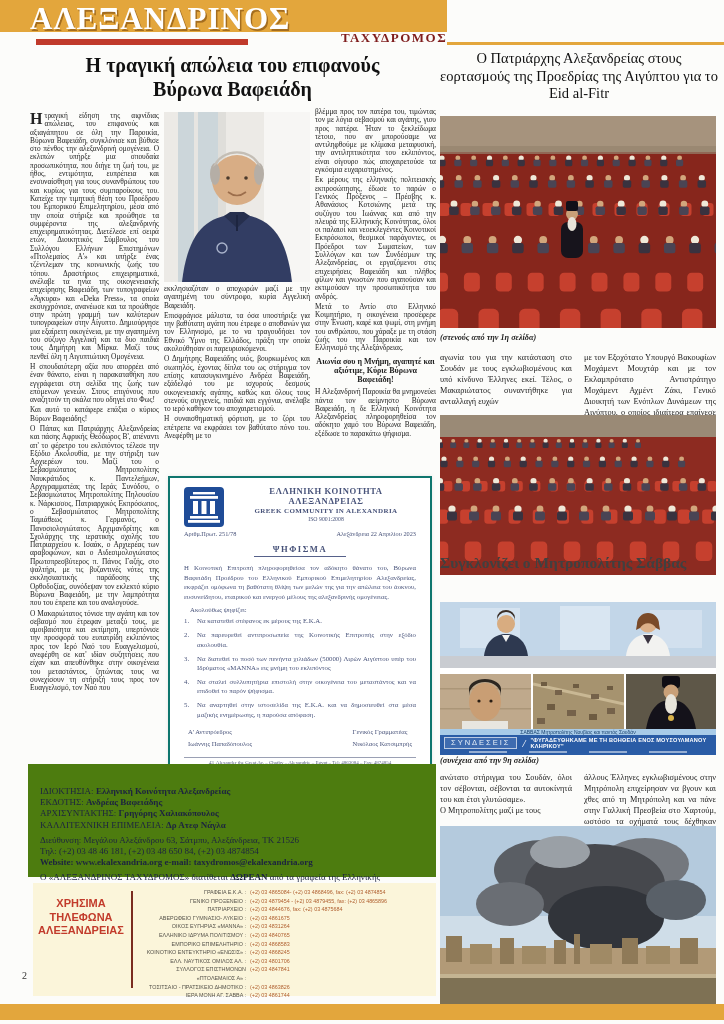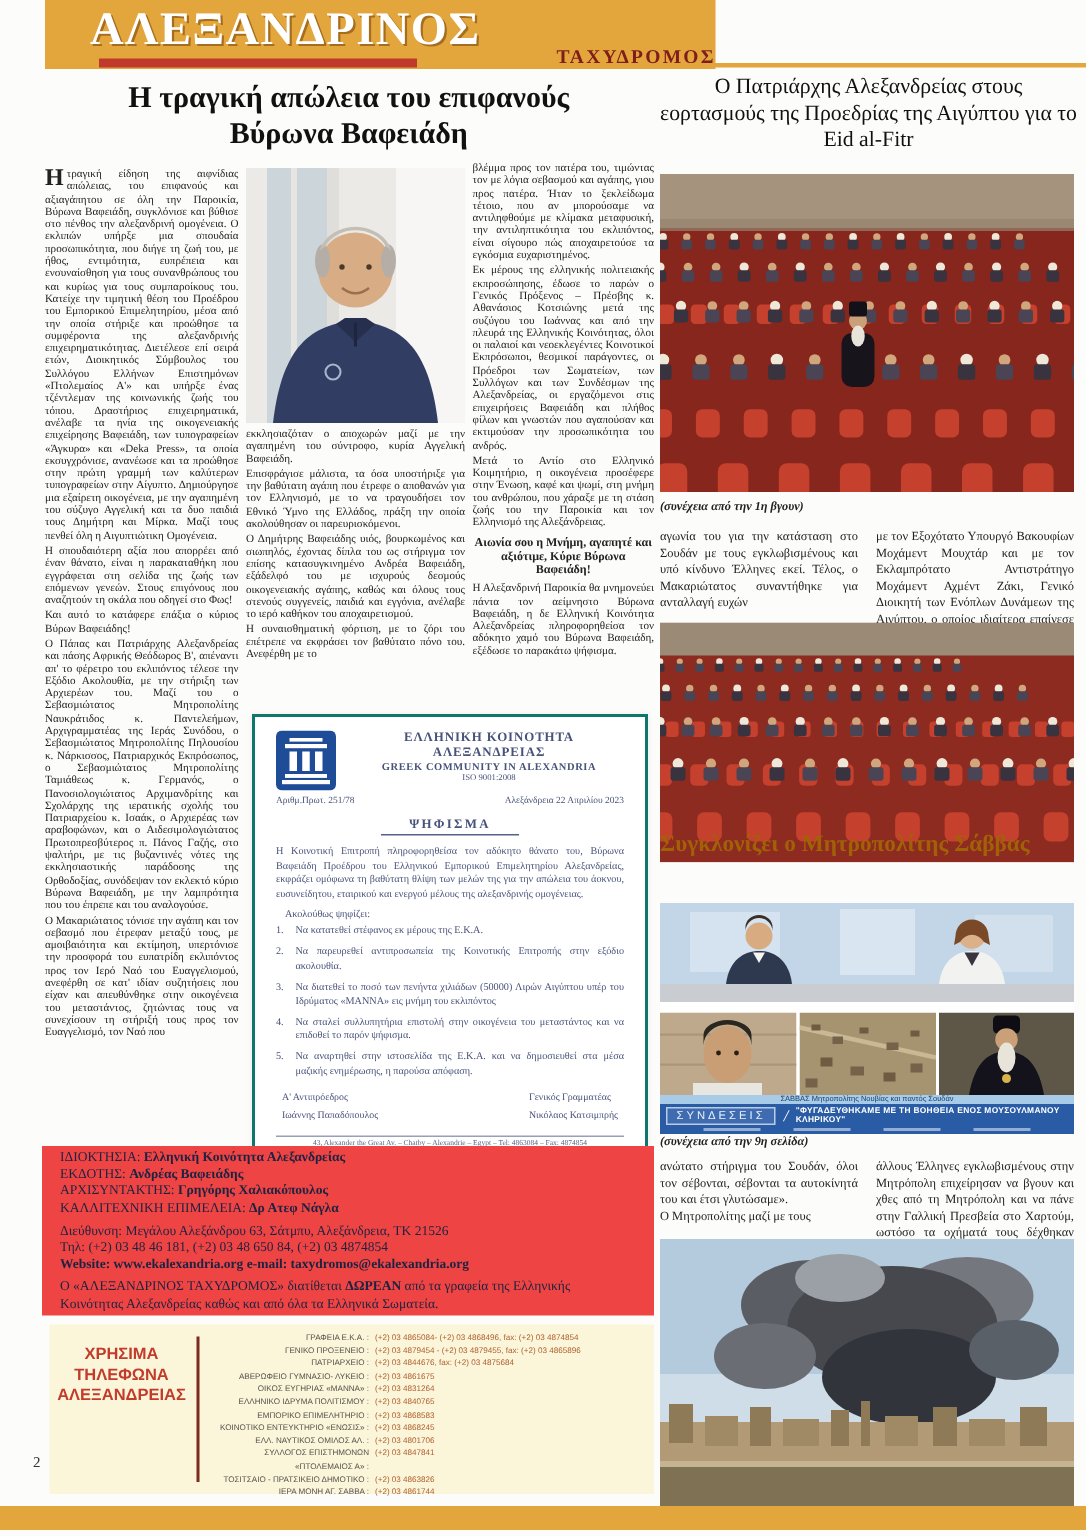--- a/index.html
+++ b/index.html
@@ -1,19 +1,19 @@
 <!DOCTYPE html>
 <html><head>
 <meta charset="utf-8">
 <style>
   html,body{margin:0;padding:0;background:#e9e9e7;}
   .page{position:relative;width:724px;height:1024px;background:#fcfcfa;overflow:hidden;
         font-family:"Liberation Serif","DejaVu Serif",serif;color:#1c1c1c;}
   
-  .mast-gold{position:absolute;left:0;top:0;width:447px;height:46px;background:#e3a63c;margin-left:30px;}
+  .mast-gold{position:absolute;left:0;top:0;width:447px;height:32px;background:#e3a63c;}
   .mast-title{position:absolute;left:30px;top:1px;font-size:31px;font-weight:bold;color:#fff;
       letter-spacing:1px;text-shadow:1.5px 1.5px 0 rgba(122,72,12,.6);}
   .mast-red{position:absolute;left:36px;top:39px;width:212px;height:6px;background:#c03a2b;}
   .mast-sub{position:absolute;left:341px;top:30px;font-size:13px;font-weight:bold;color:#7f1d1d;letter-spacing:1.5px;}
   .mast-rule{position:absolute;left:447px;top:42px;width:277px;height:3px;background:#e3a63c;}
   .bottom-bar{position:absolute;left:0;top:1004px;width:724px;height:16px;background:#e3a63c;}
   .page-num{position:absolute;left:22px;top:970px;font-size:10px;color:#333;}
   
   .lead-head{position:absolute;left:30px;top:53px;width:405px;text-align:center;font-weight:bold;
       font-size:20px;line-height:24px;color:#111;}
@@ -28,21 +28,21 @@
   .dropcap{float:left;font-size:16px;line-height:14px;font-weight:bold;margin:0 2px 0 0;}
   .memorial{font-weight:bold;text-align:center;font-size:8px;line-height:9.2px;margin:4px 0 4px 0;}
   .portrait-wrap{width:146px;height:170px;margin-bottom:3px;}
   
   .contd{position:absolute;font-size:8.2px;font-weight:bold;font-style:italic;color:#222;}
   .two-col{position:absolute;display:flex;gap:12px;font-size:8.3px;line-height:11px;text-align:justify;color:#222;}
   .two-col > div{width:132px;overflow:hidden;}
   .two-col p{margin:0;}
   .photo{position:absolute;overflow:hidden;}
   .photo svg{display:block;}
-  .sav-head{position:absolute;left:440px;top:554px;width:278px;font-size:15.5px;font-weight:bold;color:#a16207;}
+  .sav-head{position:absolute;left:440px;top:554px;width:278px;font-size:15.5px;font-weight:bold;color:#404040;}
   
   .tv{position:absolute;left:440px;top:602px;width:276px;background:#fff;border-radius:12px;}
   .tv-strip{display:flex;gap:2px;background:#fff;margin-top:2px;}
   .tv-cap{height:6px;background:#a8cbe8;color:#17406e;font-family:"Liberation Sans",sans-serif;
       font-size:5px;line-height:6px;text-align:center;overflow:hidden;}
   .tv-banner{height:20px;background:#2a5ca6;position:relative;overflow:hidden;}
   .tv-banner-row{display:flex;align-items:center;height:13px;padding:1px 4px 0 4px;gap:5px;}
   .tv-tag{border:1px solid rgba(255,255,255,.65);background:#3f6cb0;color:#e8f1fa;
       font-family:"Liberation Sans",sans-serif;font-size:7.5px;letter-spacing:2px;padding:0 6px;line-height:10px;}
   .tv-slash{color:#fff;font-size:11px;font-style:italic;}
@@ -64,22 +64,22 @@
   .cert-body{font-size:6.8px;line-height:9.6px;text-align:justify;}
   .cert-label{font-size:6.8px;margin:5px 0 3px 6px;}
   .cert-item{display:flex;font-size:6.8px;line-height:9.4px;margin-bottom:4.5px;}
   .cert-item .n{width:13px;flex:none;}
   .cert-item .t{flex:1;text-align:justify;}
   .cert-sigs{display:flex;justify-content:space-between;margin-top:7px;font-size:6.6px;padding:0 4px;}
   .cert-sigs div{line-height:12px;}
   .cert-foot{border-top:1px solid #9aa0b4;margin-top:7px;padding-top:2px;text-align:center;
       font-size:5px;line-height:6.5px;color:#5a6383;}
   
-  .pub{position:absolute;left:28px;top:764px;width:408px;height:113px;background:#ef4444;
-      box-sizing:border-box;padding:2px 12px;color:#1c2340;font-size:9px;line-height:11.2px;}
+  .pub{position:absolute;left:28px;top:764px;width:408px;height:113px;background:#4d7c0f;
+      box-sizing:border-box;padding:22px 12px;color:#1c2340;font-size:9px;line-height:11.2px;}
   .pub .pl{font-weight:normal;}
   .pub .pv{font-weight:bold;}
   .pub .gap{height:4px;}
   .pub .bold{font-weight:bold;}
   
   .phones{position:absolute;left:33px;top:883px;width:403px;height:113px;background:#fbf5da;
       display:flex;box-sizing:border-box;font-family:"Liberation Sans","DejaVu Sans",sans-serif;}
   .ph-title{width:96px;flex:none;text-align:center;color:#c23b2b;font-weight:bold;
       font-size:11px;line-height:13.5px;padding-top:14px;}
   .ph-div{width:2px;flex:none;background:#7a2c20;margin:8px 2px;}
@@ -352,21 +352,21 @@
       <use href="#rowC" transform="translate(0,164) scale(1.45)"></use>
       <use href="#rowC" transform="translate(8,202) scale(1.85)"></use>
       <g transform="translate(132,112)">
         <rect x="-11" y="-6" width="22" height="36" rx="7" fill="#17141c"></rect>
         <circle cx="0" cy="-14" r="6" fill="#c9a078"></circle>
         <rect x="-6" y="-27" width="12" height="10" rx="2" fill="#121019"></rect>
         <ellipse cx="0" cy="-4" rx="4.5" ry="7" fill="#e8e4da"></ellipse>
       </g>
     </svg>
   </div>
-  <div class="contd" style="left:440px;top:333px;">(συνέχεια από την 1η βγουν)</div>
+  <div class="contd" style="left:440px;top:333px;">(στενούς από την 1η σελίδα)</div>
   <div class="two-col" style="left:440px;top:352px;width:276px;">
     <div>
         <p>αγωνία του για την κατάσταση στο Σουδάν με τους εγκλωβισμένους και υπό κίνδυνο Έλληνες εκεί. Τέλος, ο Μακαριώτατος συναντήθηκε για ανταλλαγή ευχών</p>
       </div>
     <div>
         <p>με τον Εξοχότατο Υπουργό Βακουφίων Μοχάμεντ Μουχτάρ και με τον Εκλαμπρότατο Αντιστράτηγο Μοχάμεντ Αχμέντ Ζάκι, Γενικό Διοικητή των Ενόπλων Δυνάμεων της Αιγύπτου, ο οποίος ιδιαίτερα επαίνεσε το μεγάλο έργο του Μακαριωτάτου.</p>
       </div>
   </div>
   <div class="photo" style="left:440px;top:415px;width:276px;height:160px;">
     <svg viewBox="0 0 276 160" width="276" height="160">

